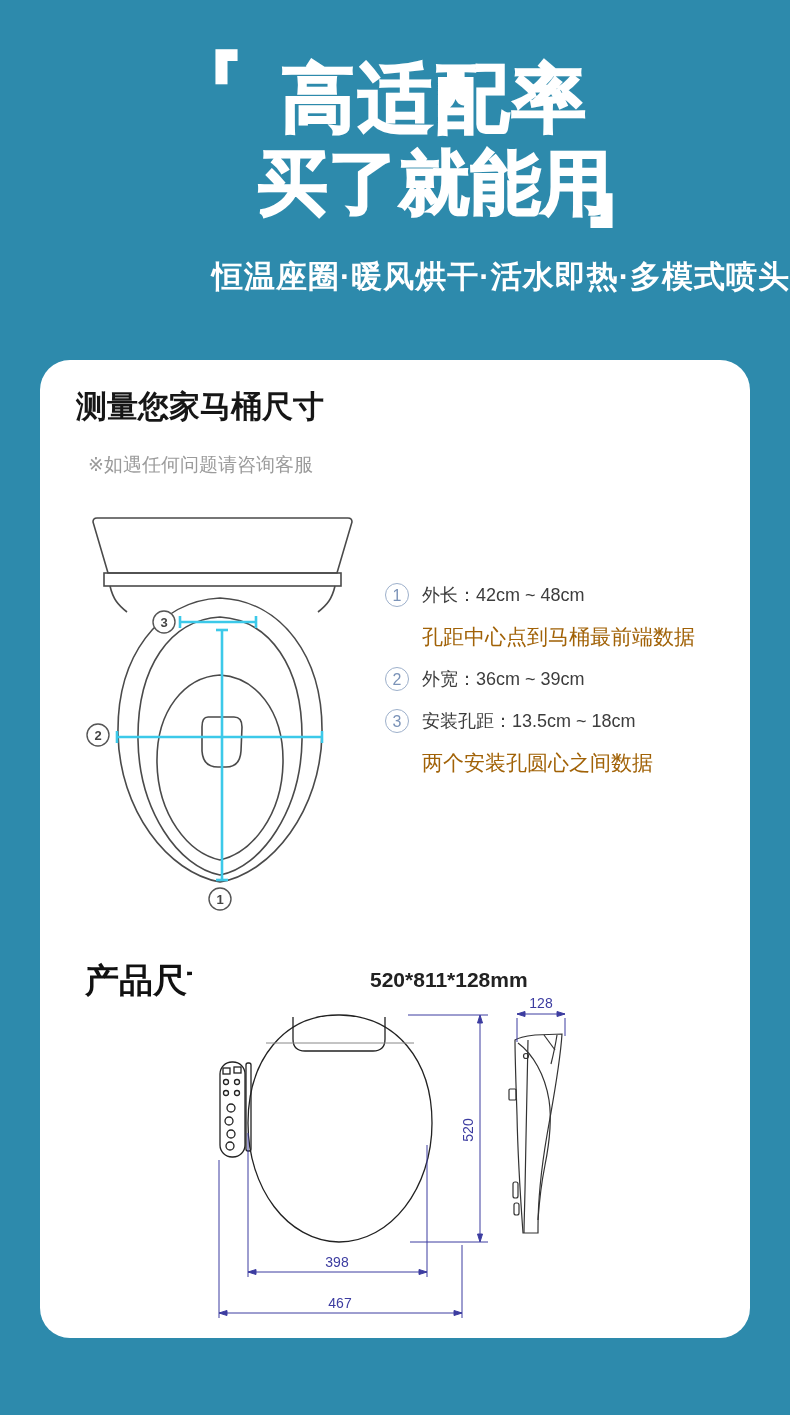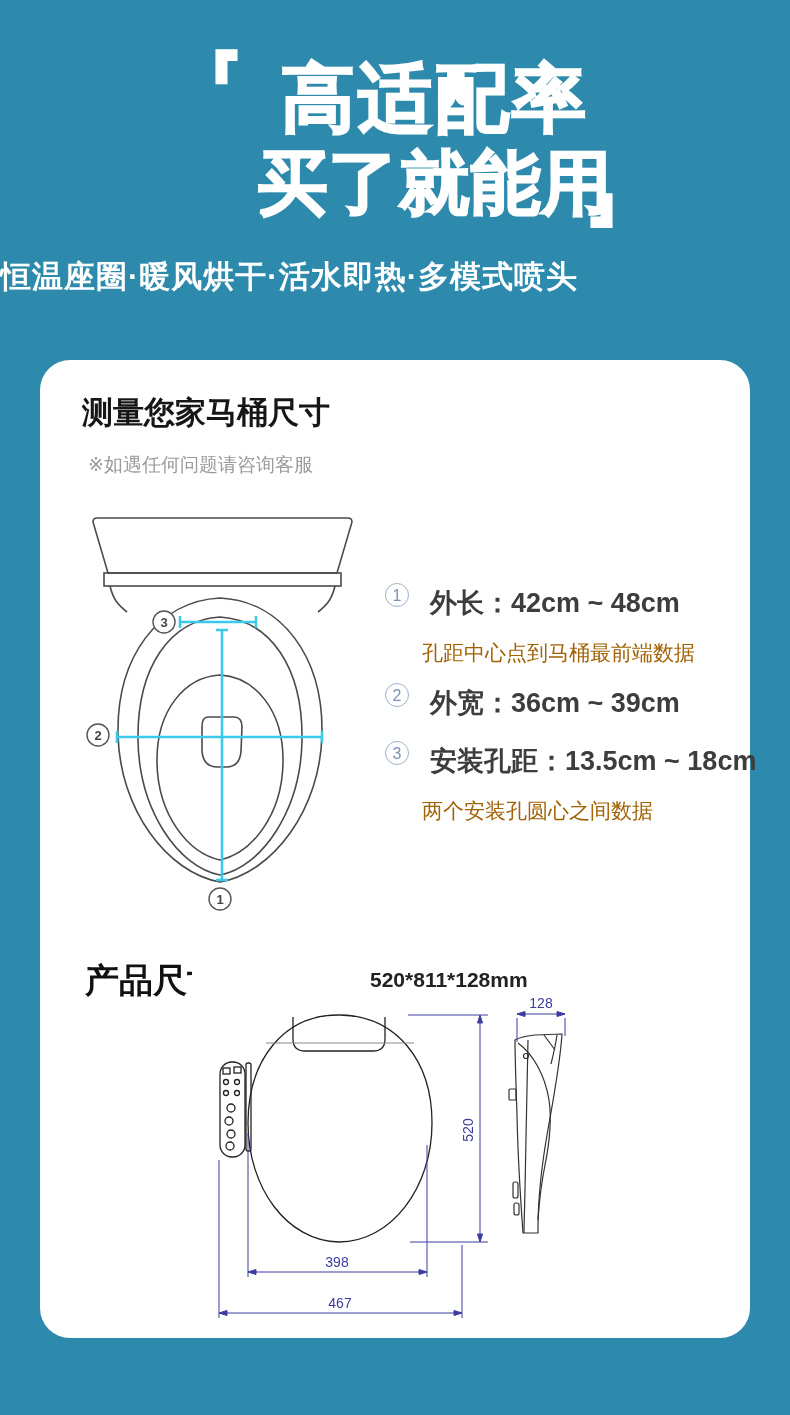--- a/index.html
+++ b/index.html
@@ -12,33 +12,33 @@
   
   .bracket{position:absolute;font-size:62px;font-weight:bold;line-height:1;color:#fff;}
   @supports (-webkit-text-stroke: 2px #fff){
     .bracket{color:transparent;-webkit-text-stroke:3px #fff;}
   }
   .bracket-open{left:180px;top:50px;}
   .bracket-close{left:586px;top:168px;}
   .hero-title{position:absolute;left:0;top:60px;width:100%;text-align:center;color:#fff;margin:0;font-weight:bold;padding-left:40px;}
   .hero-title .line1{display:block;font-size:74px;line-height:1.06;letter-spacing:3px;-webkit-text-stroke:2px #fff;}
   .hero-title .line2{display:block;font-size:70px;line-height:1.06;margin-top:8px;letter-spacing:1px;-webkit-text-stroke:2px #fff;}
-  .hero-subtitle{position:absolute;left:0;top:256px;width:100%;text-align:left;margin:0;
+  .hero-subtitle{position:absolute;left:0;top:256px;width:100%;text-align:right;margin:0;
     color:#fff;font-size:31px;font-weight:bold;letter-spacing:1px;}
   
   .card{position:absolute;left:40px;top:360px;width:710px;height:978px;background:#fff;border-radius:30px;}
-  .m-heading{position:absolute;left:36px;top:26px;margin:6px;font-size:31px;font-weight:bold;color:#161616;}
+  .m-heading{position:absolute;left:36px;top:26px;margin:0;font-size:31px;font-weight:bold;color:#161616;}
   .m-note{position:absolute;left:36px;top:80px;margin:12px;font-size:19px;color:#9b9b9b;}
   .toilet-svg{position:absolute;left:40px;top:145px;}
   
   .measure-list{position:absolute;left:345px;top:214px;margin:0;padding:0;list-style:none;width:350px;}
   .measure-item{display:flex;align-items:flex-start;}
   .num-circle{flex:none;width:24px;height:24px;margin-top:9px;margin-right:13px;border:1.5px solid #9db0cb;
     border-radius:50%;color:#7b93b8;font-size:16px;line-height:24px;text-align:center;box-sizing:border-box;}
-  .item-label{margin:8px;font-size:27px;color:#3d3d3d;line-height:42px;white-space:nowrap;font-weight:bold;}
+  .item-label{margin:0;font-size:18px;color:#3d3d3d;line-height:42px;white-space:nowrap;}
   .item-desc{margin:0;font-size:21px;color:#a16207;line-height:42px;white-space:nowrap;}
   
   .p-heading{position:absolute;left:45px;top:598px;margin:0;font-size:34px;font-weight:bold;color:#111;z-index:0;}
   .heading-cover{position:absolute;left:152px;top:590px;width:170px;height:66px;background:#fff;z-index:1;}
   .p-dims{position:absolute;left:330px;top:608px;margin:0;font-size:21px;font-weight:bold;color:#222;z-index:2;}
   .topview-svg{position:absolute;left:170px;top:645px;z-index:2;}
   .sideview-svg{position:absolute;left:455px;top:630px;z-index:2;}
   svg text{font-family:"Liberation Sans","DejaVu Sans",sans-serif;}
   .cad-num{fill:#3c3ca0;font-size:14px;}
   .diag-num{fill:#454545;font-size:13px;font-weight:bold;}

